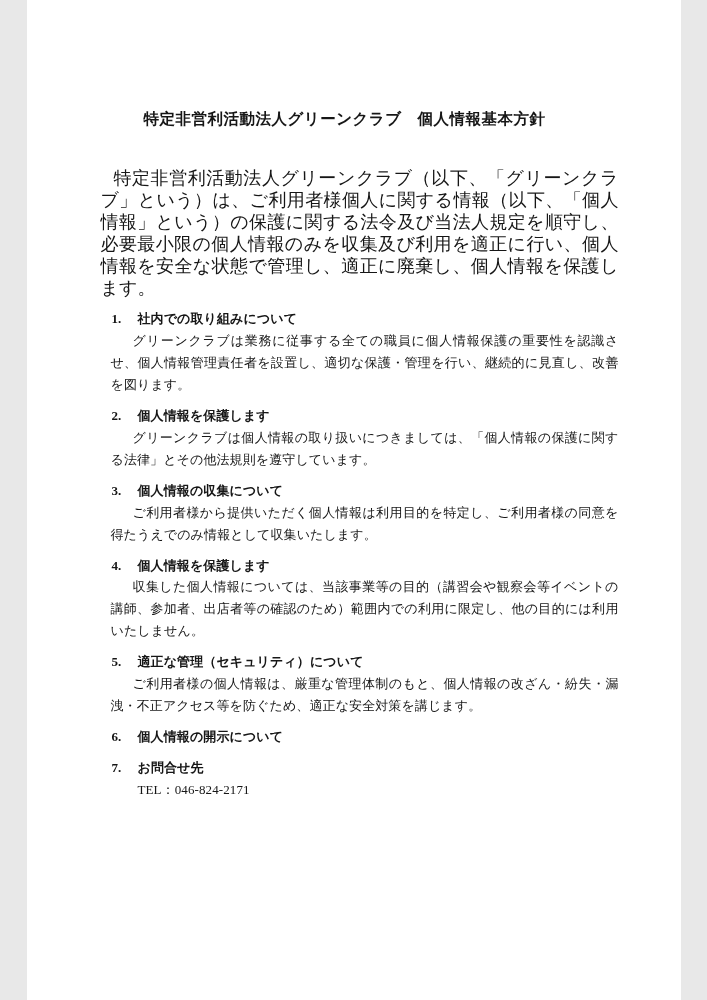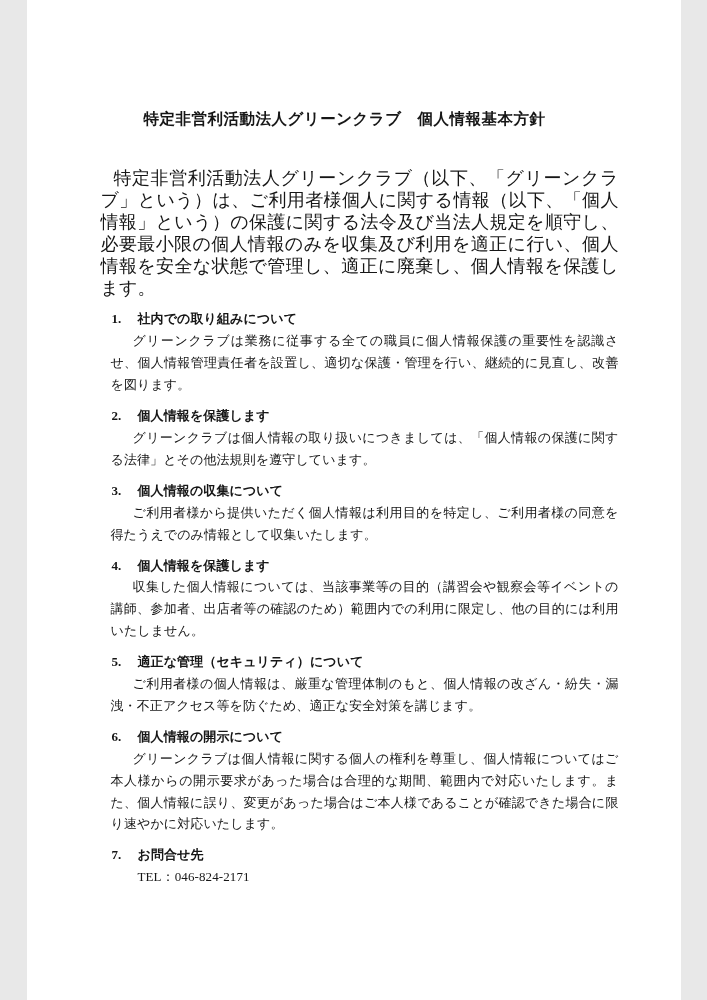--- a/index.html
+++ b/index.html
@@ -107,21 +107,20 @@
         <span>適正な管理（セキュリティ）について</span>
       </div>
       <p class="sec-body">ご利用者様の個人情報は、厳重な管理体制のもと、個人情報の改ざん・紛失・漏洩・不正アクセス等を防ぐため、適正な安全対策を講じます。</p>
     </div>
 
     <div class="section">
       <div class="sec-head">
         <span class="num">6.</span>
         <span>個人情報の開示について</span>
       </div>
-      <p class="sec-body">グリーンクラブは個人情報に関する個人の権利を尊重し、個人情報についてはご本人様からの開示要求があった場合は合理的な期間、範囲内で対応いたします。また、個人情報に誤り、変更があった場合はご本人様であることが確認できた場合に限り速やかに対応いたします。</p>
     </div>
 
     <div class="section">
       <div class="sec-head">
         <span class="num">7.</span>
         <span>お問合せ先</span>
       </div>
       <p class="contact-line">TEL：046-824-2171</p>
     </div>
 

